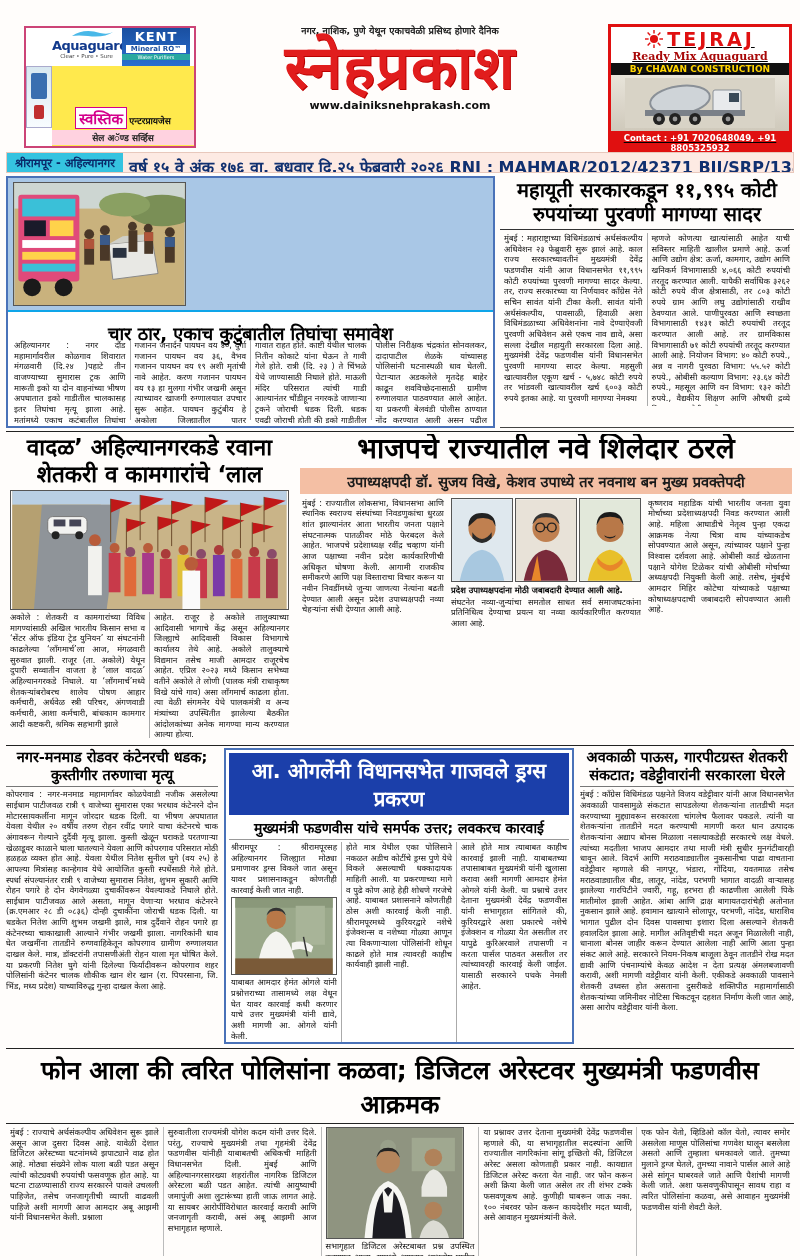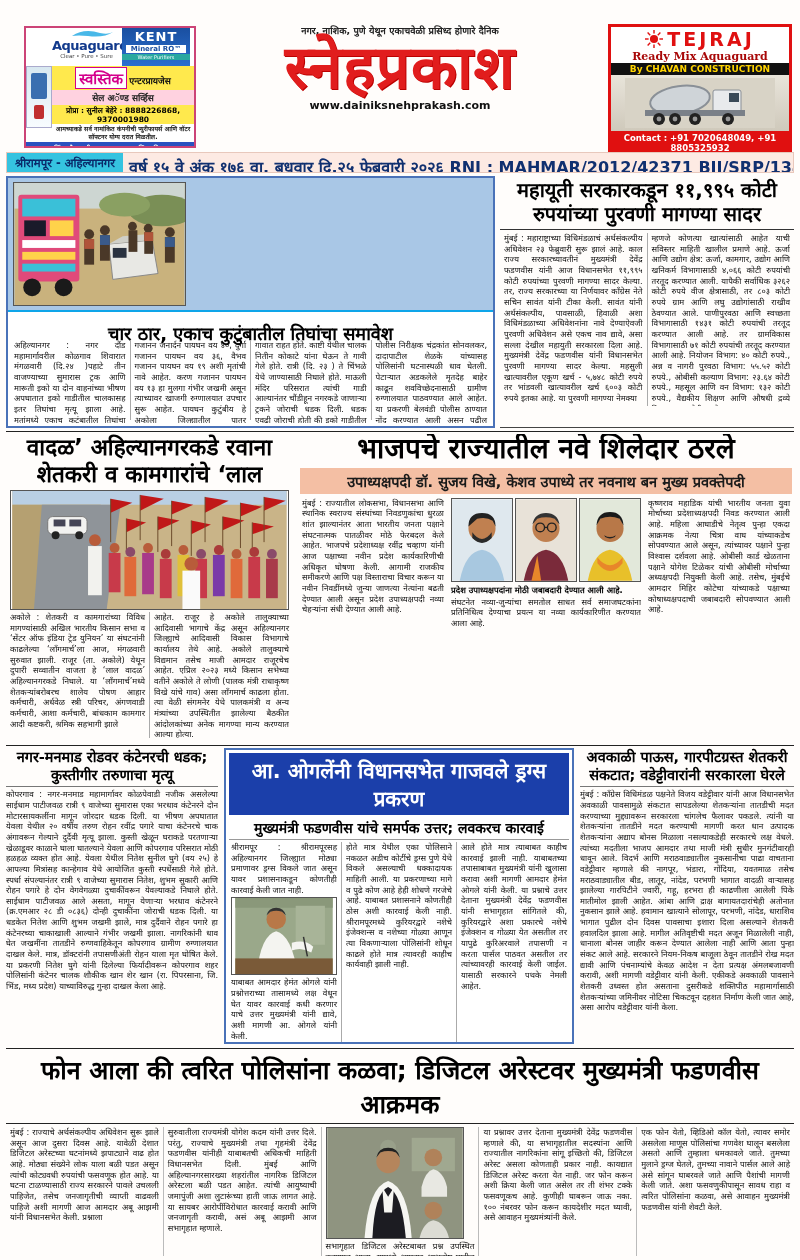--- a/index.html
+++ b/index.html
@@ -18,33 +18,33 @@
   .kent-box { width:68px; background:linear-gradient(#1a4fa0,#2a6fd0); color:#fff; text-align:center; padding-top:1px; }
   .kent-name { font-weight:800; font-size:13px; letter-spacing:1px; }
   .kent-sub { background:#fff; color:#1a4fa0; font-weight:700; font-size:7px; margin:1px 4px; }
   .kent-sub2 { font-size:5px; background:#2aa8a0; }
   .adl-mid { display:flex; }
   .purifier { width:26px; height:62px; background:linear-gradient(#d8e8f0,#f8fcff); border:1px solid #aac; position:relative; }
   .purifier:before { content:""; position:absolute; left:4px; top:6px; width:16px; height:26px; background:#3a6fb0; border-radius:2px; }
   .purifier:after { content:""; position:absolute; left:7px; top:38px; width:10px; height:14px; background:#c03030; border-radius:2px; }
   .adl-txt { flex:1; text-align:center; }
   .swastik-row { background:#ffe94d; padding:1px 0; }
-  .swastik { display:inline-block; color:#d4008c; font-weight:800; font-size:15px; background:#fff; border:1px solid #d4008c; padding:0 3px; }
+  .swastik { display:inline-block; color:#d4008c; font-weight:800; font-size:15px; background:#fff; border:1px solid #d4008c; padding:0 3px;margin-top:40px; }
   .swastik-type { font-weight:800; font-size:9px; color:#111; }
   .adl-service { background:#ffd2e0; font-weight:800; font-size:9px; color:#222; padding:1px 0; }
   .adl-prop { background:#ffe94d; font-weight:700; font-size:7.5px; }
   .adl-desc { font-size:6.3px; font-weight:700; color:#222; padding:1px 2px; line-height:1.25; }
   .adl-addr { background:#2a52c0; color:#fff; font-weight:700; font-size:7px; padding:2px 0; text-align:center; }
 
   .masthead { position:absolute; left:200px; top:24px; width:400px; text-align:center; }
   .mast-tag { font-size:9.5px; color:#222; font-weight:700; }
   .mast-title { color:#e11d1d; font-weight:800; font-size:60px; line-height:1.0; letter-spacing:1px; text-shadow:1px 1px 0 #b00; }
   .mast-web { font-size:11px; font-weight:800; color:#111; margin-top:2px; }
 
-  .ad-right { position:absolute; left:608px; top:24px; width:184px; height:130px; border:3px solid #e01010; background:#fff; overflow:hidden; text-align:center; }
+  .ad-right { position:absolute; left:608px; top:24px; width:184px; height:130px; border:3px solid #e01010; background:#fff; overflow:hidden; text-align:center;text-decoration:underline; }
   .tej-row { display:flex; align-items:center; justify-content:center; gap:4px; padding-top:1px; }
   .tej-name { color:#e01010; font-weight:800; font-size:19px; letter-spacing:3px; }
   .tej-line1 { color:#a80808; font-weight:800; font-size:11px; font-family:"DejaVu Serif","Liberation Serif",serif; }
   .tej-line2 { background:#111; color:#ffd400; font-weight:800; font-size:9px; padding:1px 0; }
   .tej-truckbox { height:56px; background:linear-gradient(#e8e4da,#cfc9bb); display:flex; align-items:center; justify-content:center; }
   .tej-contact { background:#e01010; color:#fff; font-weight:700; font-size:8.5px; padding:2px 0; }
 
   
   .dateline { position:absolute; left:6px; top:152px; width:788px; height:21px; display:flex; background:#fdeae3; border:1px solid #e8c8bc; }
   .date-place { background:#35c3e0; color:#0a2a6a; font-weight:800; font-size:11.5px; padding:2px 8px; white-space:nowrap; }

